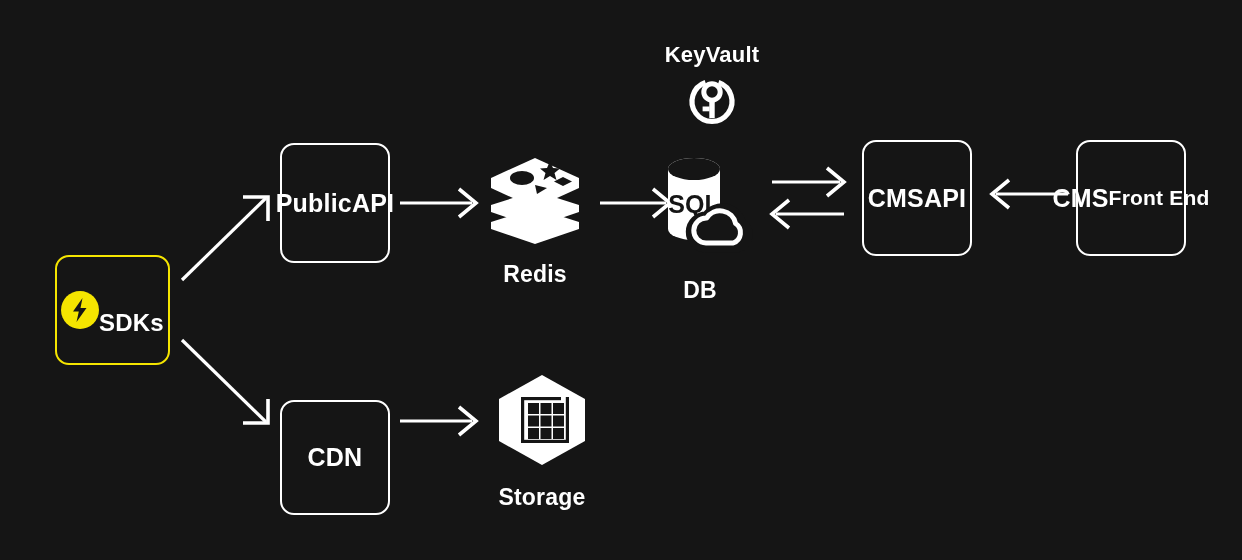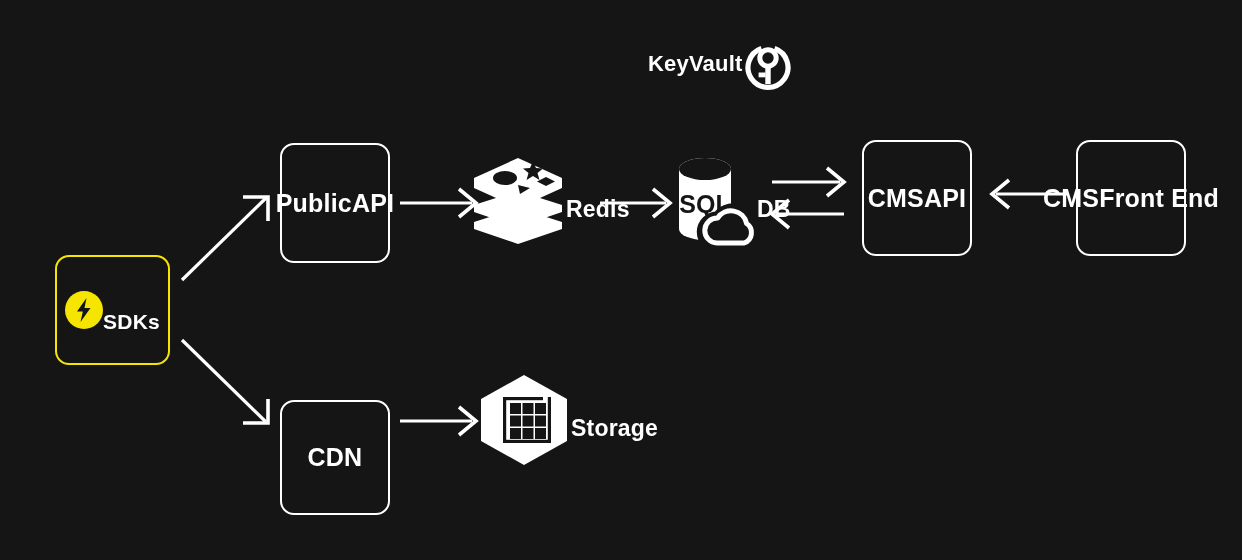--- a/index.html
+++ b/index.html
@@ -32,38 +32,39 @@
     border-color: #F5E500;
   }
   .box-line {
     font-weight: bold;
     line-height: 1.16;
     letter-spacing: 0.2px;
     text-align: center;
     white-space: nowrap;
   }
   .box-line.lg { font-size: 25px; }
-  .box-line.sm { font-size: 25px; }
-  .box-line.sdk { font-size: 21px; margin-top: 25px; }
+  .box-line.sm { font-size: 21px; }
+  .box-line.sdk { font-size: 24px; margin-top: 25px; }
 
   .bolt-badge {
     width: 38px;
     height: 38px;
     border-radius: 50%;
     background: #F5E500;
     display: flex;
     align-items: center;
     justify-content: center;
   }
 
   .icon-node {
     position: absolute;
     display: flex;
-    flex-direction: row;
+    flex-direction: column;
     align-items: center;
+    justify-content: center;
   }
   .icon-caption {
     color: #ffffff;
     font-weight: bold;
     font-size: 23px;
     letter-spacing: 0.2px;
     text-align: center;
     white-space: nowrap;
   }
   .icon-caption.above {
@@ -166,21 +167,21 @@
       <g fill="#151515">
         <ellipse cx="35" cy="20" rx="12" ry="7"></ellipse>
         <polygon points="48,27 60,30 50,36"></polygon>
         <polygon points="63,3 66,10 73,10.5 67.5,15 69.5,22 63,18 56.5,22 58.5,15 53,10.5 60,10"></polygon>
         <polygon points="76,19 85,23.5 76,28 67,23.5"></polygon>
       </g>
     </svg>
     <div class="icon-caption below">Redis</div>
   </div>
 
-  <div class="icon-node" style="left:665px; top:155px; width:110px;">
+  <div class="icon-node" style="left:645px; top:155px; width:110px;gap:13px;">
     <svg width="92" height="92" viewBox="0 0 92 92" aria-hidden="true">
 
       <path d="M14 14 a26 11 0 0 1 52 0 L66 74 a26 11 0 0 1 -52 0 Z" fill="#ffffff"></path>
       <ellipse cx="40" cy="14" rx="26" ry="11" fill="#151515"></ellipse>
       <text x="40" y="58" text-anchor="middle" font-family="Liberation Sans, sans-serif" font-size="25" font-weight="bold" fill="#151515">SQL</text>
 
       <path d="M52 92 a15 15 0 0 1 0.6 -30 a19 19 0 0 1 34 6 a13 13 0 0 1 -3 24 Z" fill="#151515" stroke="#151515" stroke-width="11" stroke-linejoin="round"></path>
       <path d="M52 88 a12.5 12.5 0 0 1 0.6 -25 a16 16 0 0 1 29 5.5 a11 11 0 0 1 -2.4 19.5 Z" fill="#151515" stroke="#ffffff" stroke-width="5" stroke-linejoin="round"></path>
     </svg>
     <div class="icon-caption below">DB</div>

